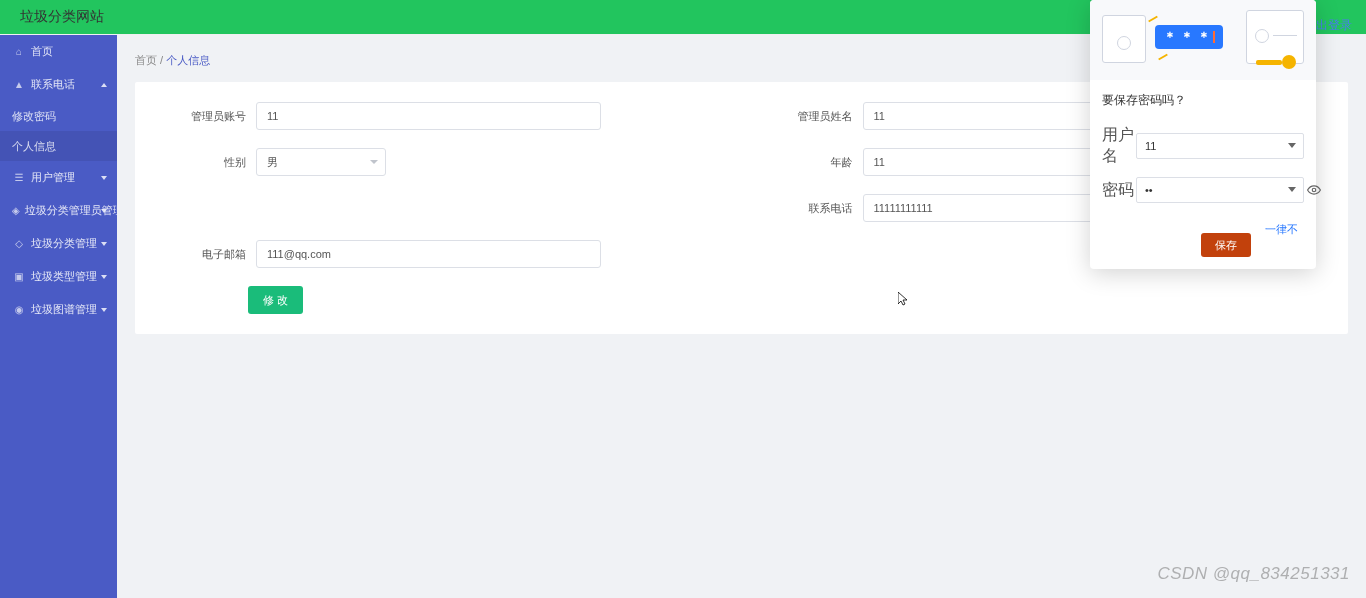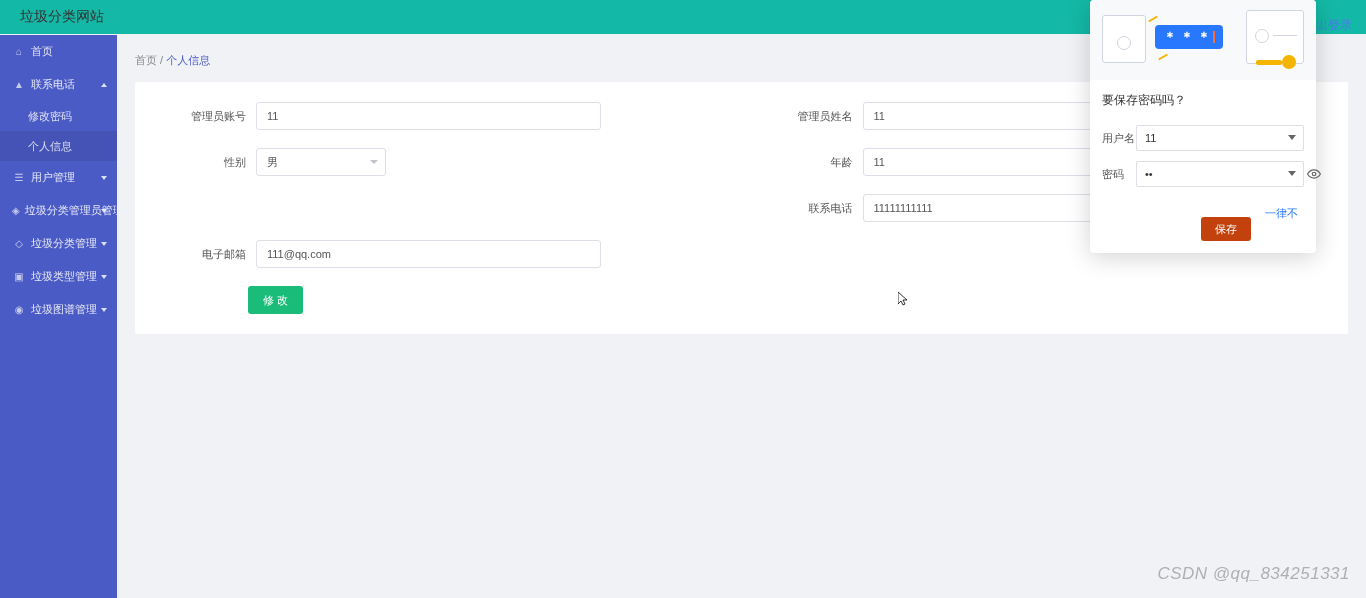--- a/index.html
+++ b/index.html
@@ -1,27 +1,27 @@
 <!DOCTYPE html>
 <html><head>
   <meta charset="utf-8">
   <style>
     * { margin: 0; padding: 0; box-sizing: border-box; }
     body { font-family: -apple-system, "Helvetica Neue", Arial, "PingFang SC", "Microsoft YaHei", sans-serif; font-size: 12px; background: #f0f2f5; width: 1366px; height: 598px; overflow: hidden; position: relative; }
     
-    .topbar { position: absolute; top: 0; left: 0; right: 0; height: 35px; background: #14b8a6; display: flex; align-items: center; padding: 0 20px; border-bottom: 1px solid #f0f0f0; }
+    .topbar { position: absolute; top: 0; left: 0; right: 0; height: 35px; background: #22c55e; display: flex; align-items: center; padding: 0 20px; border-bottom: 1px solid #f0f0f0; }
     .topbar-title { font-size: 14px; color: #333; font-weight: 500; }
     .topbar-right { position: absolute; right: 14px; top: 17px; font-size: 12px; color: #4b7bec; cursor: pointer; }
     
     .sidebar { position: absolute; top: 35px; left: 0; bottom: 0; width: 117px; background: #4a5bc5; color: rgba(255,255,255,0.85); overflow-y: auto; }
     .side-item { display: flex; align-items: center; padding: 0 12px; height: 33px; cursor: pointer; font-size: 11px; position: relative; white-space: nowrap; }
     .side-item .icon { width: 14px; display: inline-flex; justify-content: center; margin-right: 5px; font-size: 10px; opacity: 0.8; }
     .side-item.has-arrow::after { content: ""; position: absolute; right: 10px; width: 0; height: 0; border-left: 3px solid transparent; border-right: 3px solid transparent; border-top: 4px solid rgba(255,255,255,0.8); top: 50%; transform: translateY(-50%); }
     .side-item.expanded::after { border-top: none; border-bottom: 4px solid rgba(255,255,255,0.8); }
-    .side-sub { height: 30px; display: flex; align-items: center; padding-left: 28px; font-size: 11px; cursor: pointer; color: rgba(255,255,255,0.8); }
+    .side-sub { height: 30px; display: flex; align-items: center; padding-left: 12px; font-size: 11px; cursor: pointer; color: rgba(255,255,255,0.8); }
     .side-sub.active { background: rgba(0,0,0,0.08); }
     
     .main { position: absolute; top: 35px; left: 117px; right: 0; bottom: 0; padding: 18px; }
     .breadcrumb { font-size: 11px; color: #888; margin-bottom: 14px; }
     .breadcrumb a { color: #888; text-decoration: none; }
     .breadcrumb .cur { color: #4a5bc5; }
     
     .card { background: #fff; border-radius: 2px; padding: 20px 0 20px 0; }
     .form-row { display: flex; }
     .form-col { flex: 1; margin-left: 8px; }
@@ -48,21 +48,21 @@
     .illus-cursor { position: absolute; right: 8px; top: 6px; bottom: 6px; width: 2px; background: #ff6b35; }
     .illus-key { position: absolute; right: 20px; top: 52px; width: 40px; height: 18px; }
     .illus-key::before { content: ""; position: absolute; right: 0; top: 3px; width: 14px; height: 14px; background: #f5b400; border-radius: 50%; }
     .illus-key::after { content: ""; position: absolute; left: 0; top: 8px; width: 26px; height: 5px; background: #f5b400; border-radius: 2px; }
     .illus-tick { position: absolute; width: 10px; height: 2px; background: #f5b400; transform: rotate(-30deg); }
     .illus-tick.t1 { left: 58px; top: 18px; }
     .illus-tick.t2 { left: 68px; top: 56px; }
     .pw-body { padding: 12px 12px 0 12px; }
     .pw-title { font-size: 12px; color: #333; margin-bottom: 16px; font-family: Liberation Serif, serif; }
     .pw-field { display: flex; align-items: center; margin-bottom: 10px; }
-    .pw-label { width: 34px; font-size: 11px; color: #555; }
+    .pw-label { width: 34px; font-size: 16px; color: #555; }
     .pw-input-wrap { flex: 1; position: relative; }
     .pw-input { width: 100%; height: 26px; border: 1px solid #dcdfe6; border-radius: 2px; padding: 0 24px 0 8px; font-size: 11px; color: #333; outline: none; }
     .pw-caret { position: absolute; right: 8px; top: 10px; width: 0; height: 0; border-left: 4px solid transparent; border-right: 4px solid transparent; border-top: 5px solid #666; cursor: pointer; }
     .pw-eye { position: absolute; right: -18px; top: 5px; width: 16px; height: 16px; cursor: pointer; display: flex; align-items: center; justify-content: center; }
     .pw-eye svg { width: 14px; height: 14px; }
     .pw-actions { display: flex; justify-content: flex-end; gap: 8px; margin-top: 14px; }
     .pw-btn { height: 24px; padding: 0 14px; border-radius: 3px; font-size: 11px; cursor: pointer; }
     .pw-btn.primary { background: #c2410c; color: #fff; border: none; margin-top: 16px; }
     .pw-btn.link { background: none; border: none; color: #2878ff; padding: 0 6px; }
     

